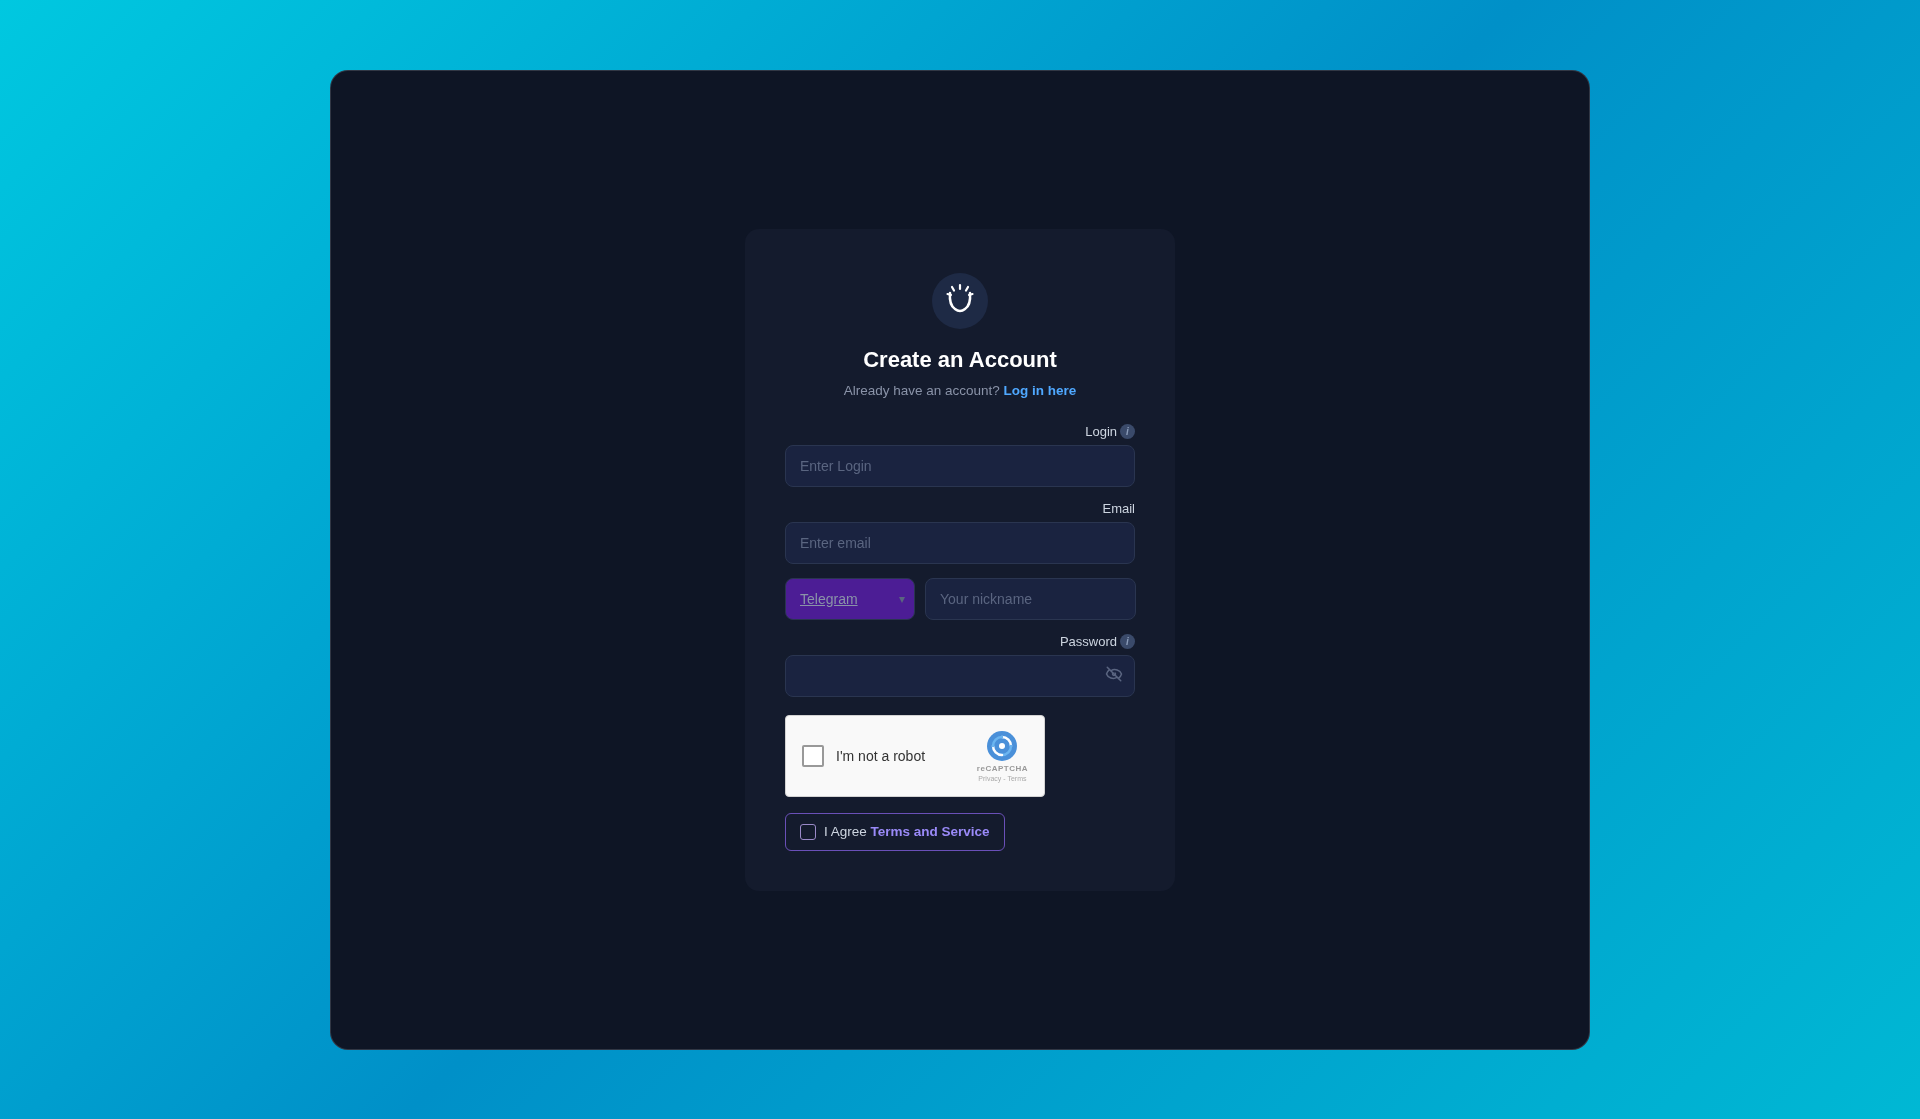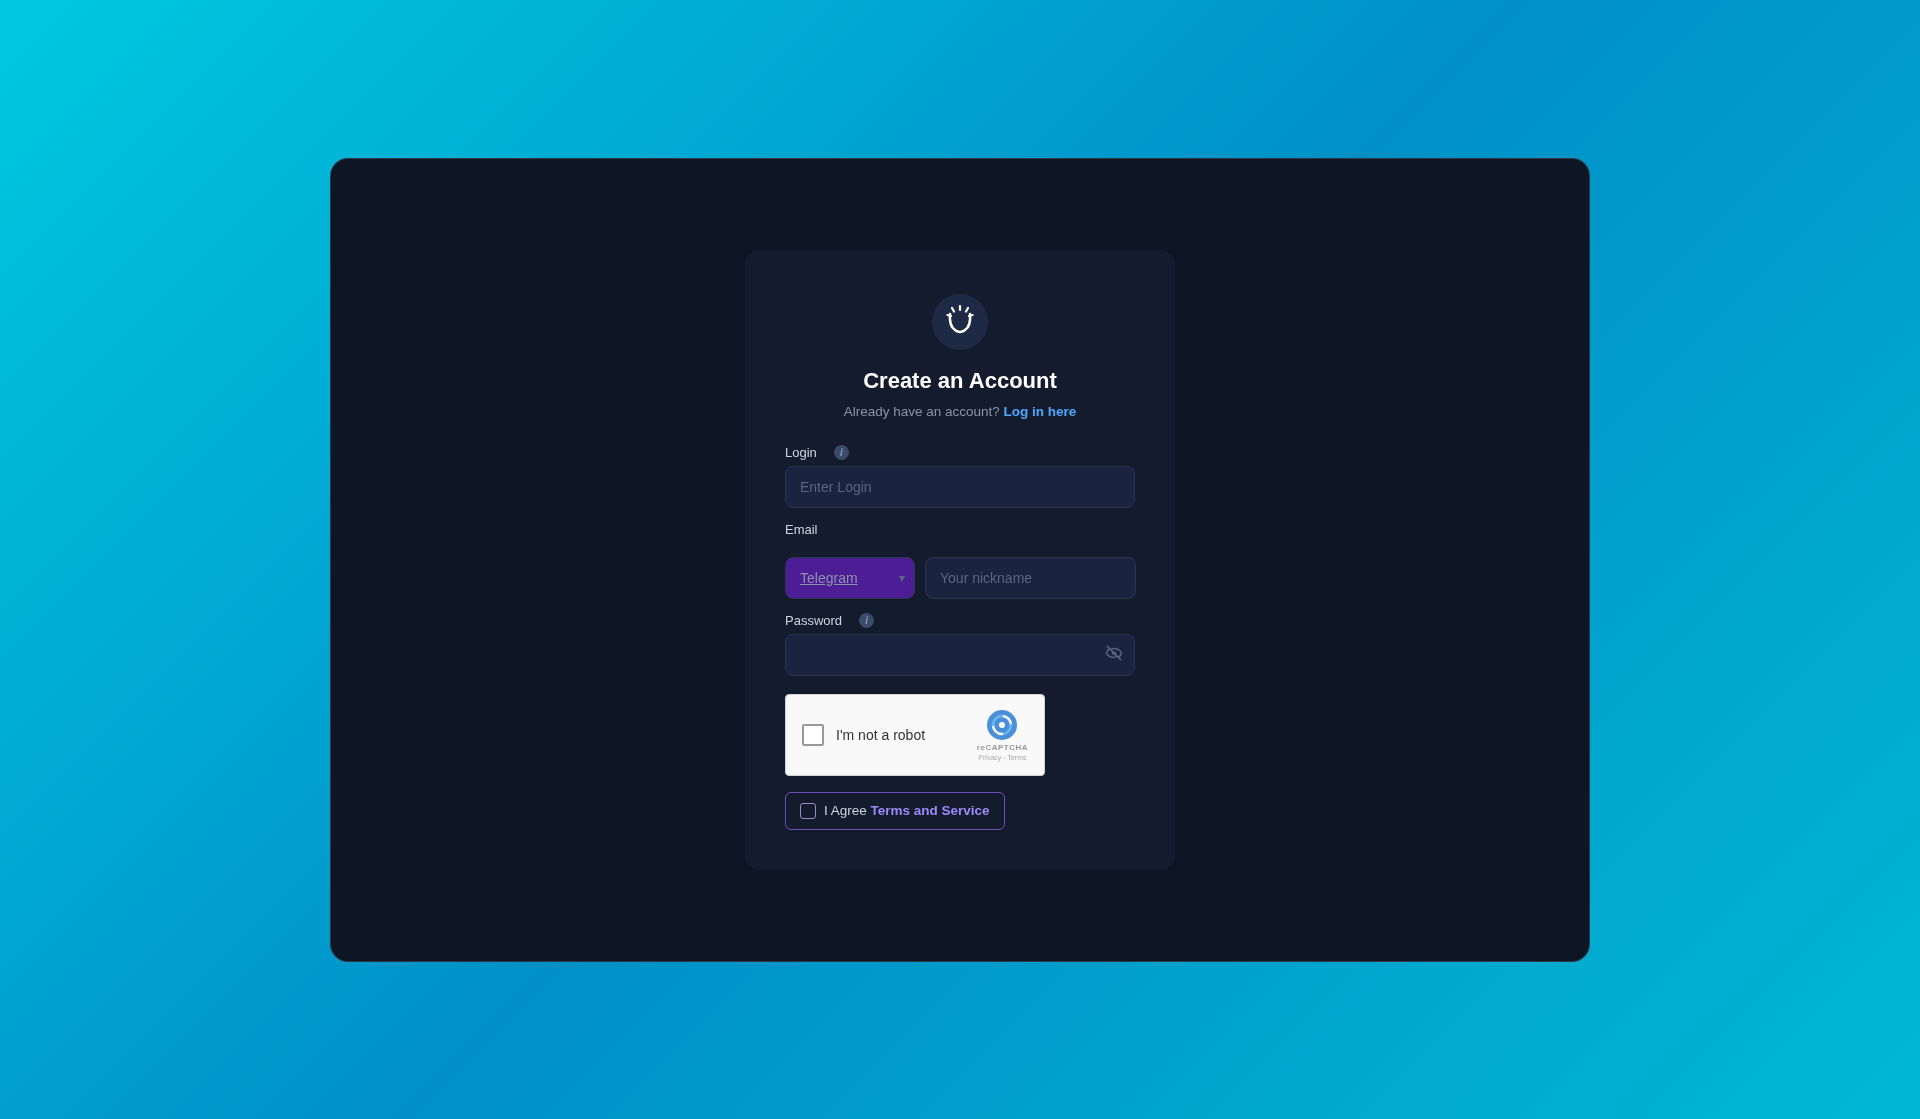--- a/index.html
+++ b/index.html
@@ -14,21 +14,21 @@
       background: linear-gradient(135deg, #00c8e0 0%, #0090c8 50%, #00b8d4 100%);
       display: flex;
       align-items: center;
       justify-content: center;
       font-family: -apple-system, BlinkMacSystemFont, 'Segoe UI', sans-serif;
       overflow: hidden;
     }
 
     .screen-frame {
       width: 1260px;
-      height: 804px;
+      height: 980px;
       background: #0e1525;
       border-radius: 18px;
       border: 1.5px solid rgba(255,255,255,0.15);
       display: flex;
       align-items: center;
       justify-content: center;
       position: relative;
     }
 
     .card {
@@ -76,21 +76,22 @@
     }
 
     .field-label {
       color: #cdd5e0;
       font-size: 13px;
       font-weight: 500;
       margin-bottom: 6px;
       margin-top: 14px;
       display: flex;
       align-items: center;
-      gap: 17px;
+      gap: 3px;
+      justify-content: flex-end;
     }
 
     .field-label:first-child {
       margin-top: 0;
     }
 
     .info-icon {
       display: inline-flex;
       align-items: center;
       justify-content: center;
@@ -333,20 +334,21 @@
 
       <label class="field-label">
         <span>Login</span>
         <span class="info-icon">i</span>
       </label>
       <input type="text" class="input-field" placeholder="Enter Login" style="">
 
       <label class="field-label">
         <span>Email</span>
       </label>
+      <input type="email" class="input-field" placeholder="Enter email" style="">
 
       <div class="telegram-row">
         <div class="telegram-select-wrapper">
           <select class="telegram-select">
             <option>Telegram</option>
             <option>Discord</option>
             <option>WhatsApp</option>
           </select>
           <span class="select-chevron">▾</span>
         </div>

